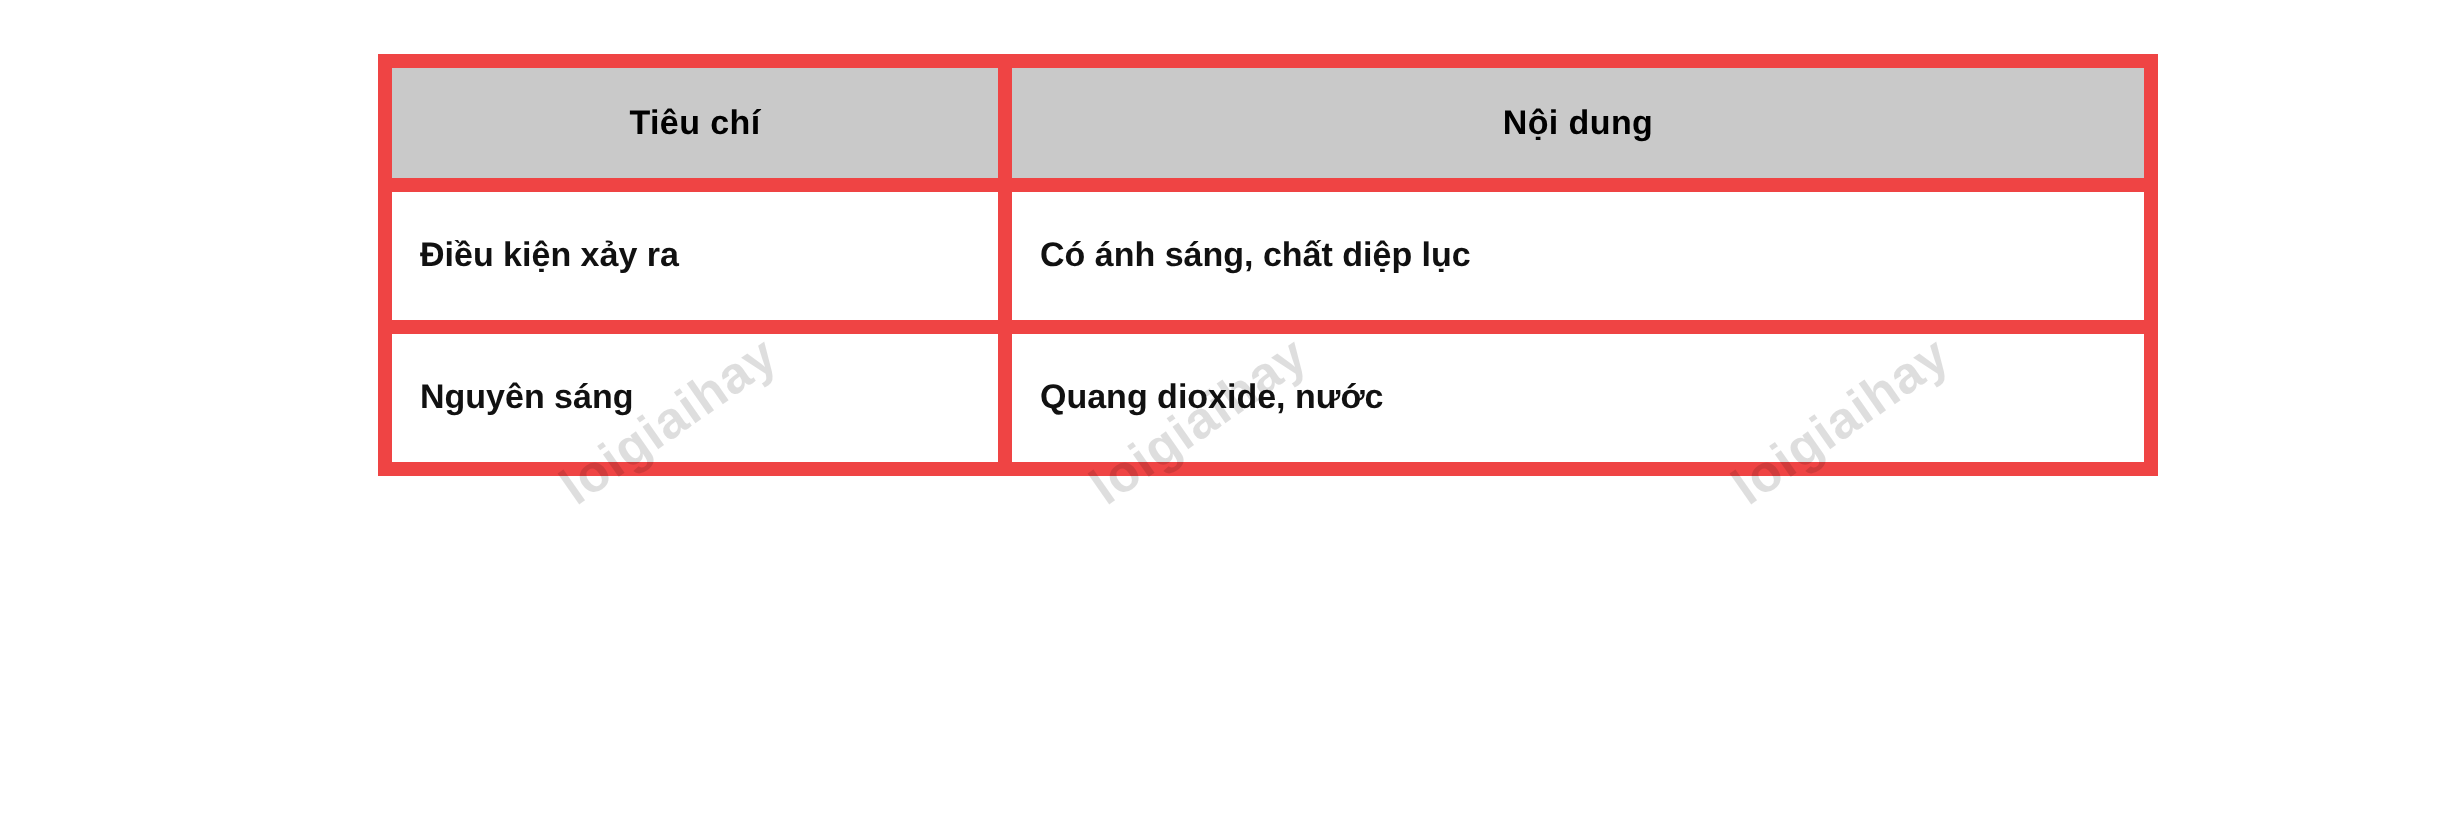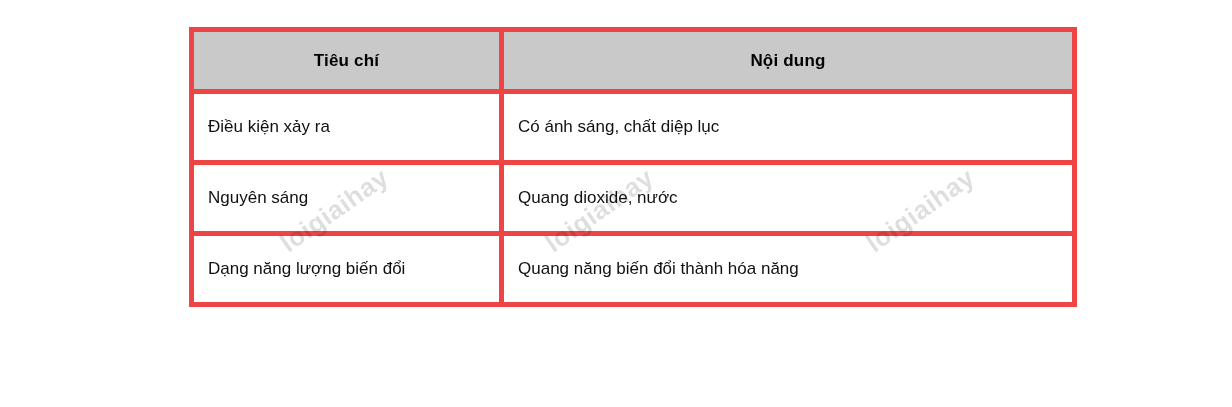--- a/index.html
+++ b/index.html
@@ -27,40 +27,40 @@
   }
   table.data-table {
     border-collapse: collapse;
     width: 883px;
     table-layout: fixed;
   }
   table.data-table col.col-criteria { width: 310px; }
   table.data-table col.col-content { width: 573px; }
   table.data-table th,
   table.data-table td {
-    border: 5px solid #ef4444;
+    border: 7px solid #ef4444;
     vertical-align: middle;
     box-sizing: border-box;
   }
   table.data-table th {
     background: #c9c9c9;
     height: 62px;
     text-align: center;
     font-size: 17px;
     font-weight: bold;
     color: #000000;
     letter-spacing: 0.2px;
   }
   table.data-table td {
     height: 71px;
     padding: 0 14px;
     font-size: 17px;
     color: #111111;
     background: transparent;
-    font-weight: normal;
+    font-weight: bold;
   }
   table.data-table td.cell-criteria {
     padding-left: 14px;
   }
   table.data-table td.cell-content {
     padding-left: 14px;
   }
   
   .watermark {
     position: absolute;
@@ -98,24 +98,20 @@
       </thead>
       <tbody>
         <tr>
           <td class="cell-criteria">Điều kiện xảy ra</td>
           <td class="cell-content">Có ánh sáng, chất diệp lục</td>
         </tr>
         <tr>
           <td class="cell-criteria">Nguyên sáng</td>
           <td class="cell-content">Quang dioxide, nước</td>
         </tr>
-        <tr>
-          <td class="cell-criteria">Dạng năng lượng biến đổi</td>
-          <td class="cell-content">Quang năng biến đổi thành hóa năng</td>
-        </tr>
       </tbody>
     </table>
   </div>
 
   <div class="watermark wm-1">loigiaihay</div>
   <div class="watermark wm-2">loigiaihay</div>
   <div class="watermark wm-3">loigiaihay</div>
 
 </div>
 

